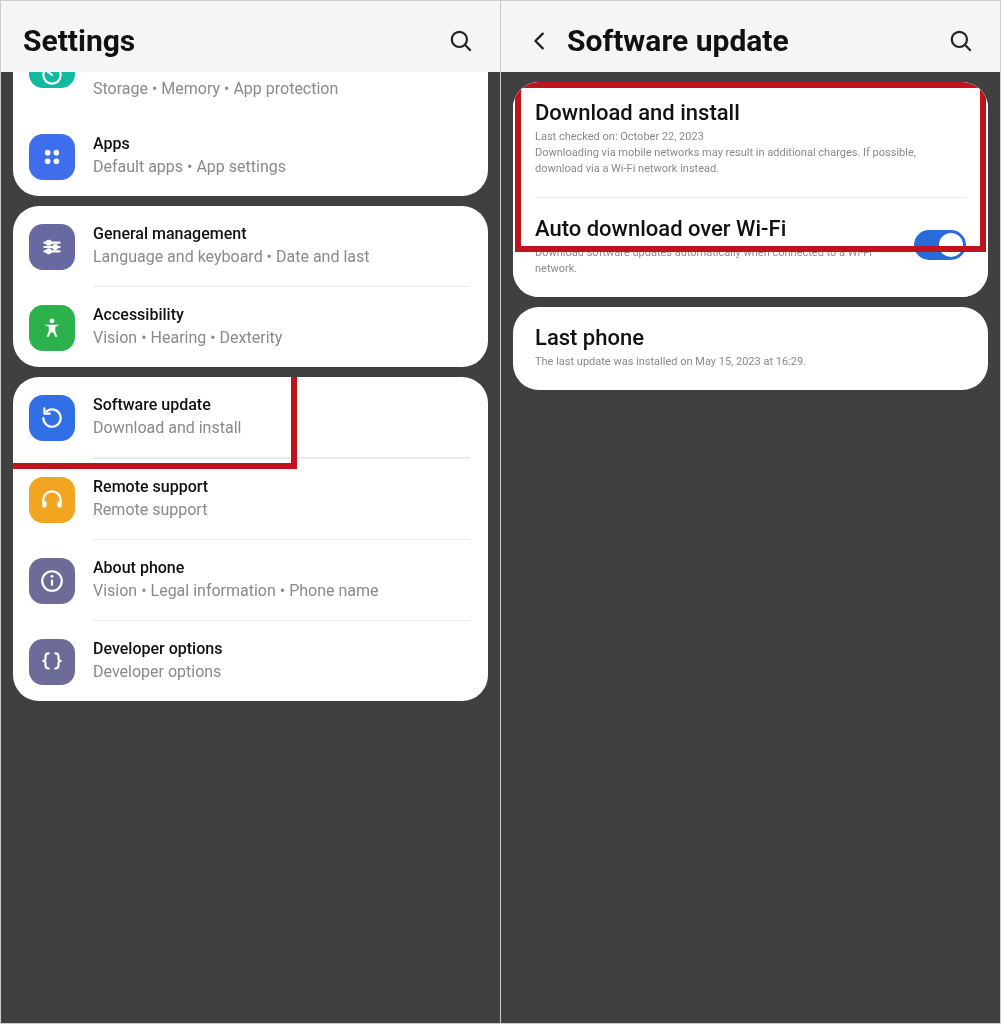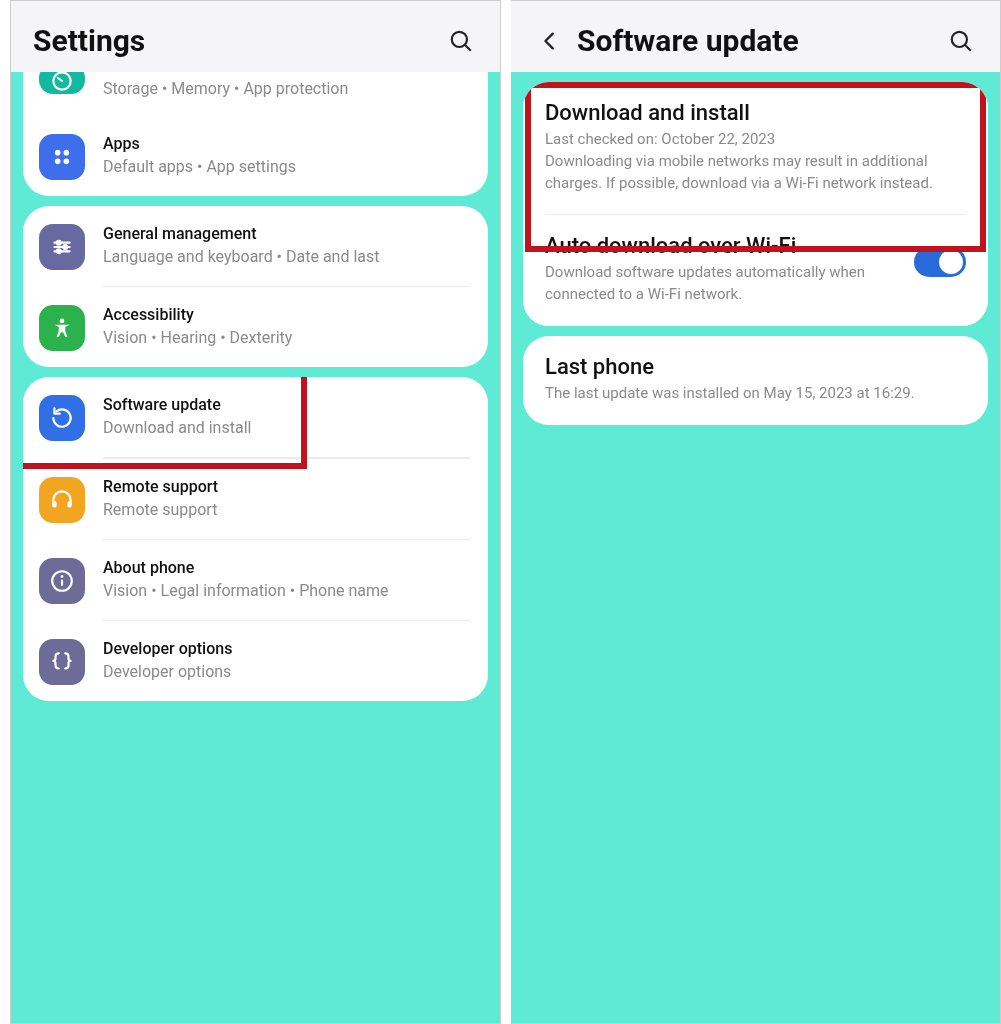--- a/index.html
+++ b/index.html
@@ -5,25 +5,24 @@
   * { box-sizing: border-box; margin: 0; padding: 0; }
   body {
     font-family: -apple-system, BlinkMacSystemFont, "Segoe UI", Roboto, Arial, sans-serif;
     background: #fff;
     width: 1001px;
     height: 1024px;
     display: flex;
   }
   .panel {
     flex: 1;
-    background: #5eead4;
+    background: #404040;
     border: 1px solid #ccc;
     overflow: hidden;
     position: relative;
-    margin-left: 10px;
   }
   .panel + .panel { border-left: none; }
   .header {
     display: flex;
     align-items: center;
     padding: 22px 22px 14px 22px;
     background: #f5f5f7;
   }
   .header .title {
     font-size: 30px;
@@ -74,41 +73,41 @@
     color: #111;
     font-weight: 500;
     line-height: 1.25;
   }
   .item .sub {
     font-size: 16px;
     color: #8a8a8e;
     line-height: 1.4;
     margin-top: 2px;
   }
-  .item.peek { padding-top: 2px; align-items: center; }
+  .item.peek { padding-top: 2px; }
   .item.peek .icon-wrap { margin-top: -16px; height: 30px; align-items: flex-end; overflow:hidden; }
   .divider {
     height: 1px;
     background: #eceaec;
     margin-left: 80px;
     margin-right: 18px;
   }
   .highlight-box {
     border: 6px solid #c1131d;
     position: absolute;
     pointer-events: none;
   }
   
   .row {
     padding: 18px 22px 20px 22px;
     cursor: pointer;
     background: #fff;
   }
   .row .label { font-size: 22px; color: #111; font-weight: 500; }
-  .row .sub { font-size: 15px; color: #8a8a8e; line-height: 1.45; margin-top: 4px; }
+  .row .sub { font-size: 11px; color: #8a8a8e; line-height: 1.45; margin-top: 4px; }
   .row.toggle-row { display: flex; align-items: flex-start; gap: 8px; justify-content: flex-end; }
   .row.toggle-row .text-wrap { flex: 1; }
   .divider-r { height: 1px; background: #eceaec; margin: 0 22px; }
   .toggle {
     width: 52px; height: 30px; border-radius: 30px;
     background: #2a6bdc;
     position: relative;
     flex-shrink: 0;
     margin-top: 14px;
     cursor: pointer;

